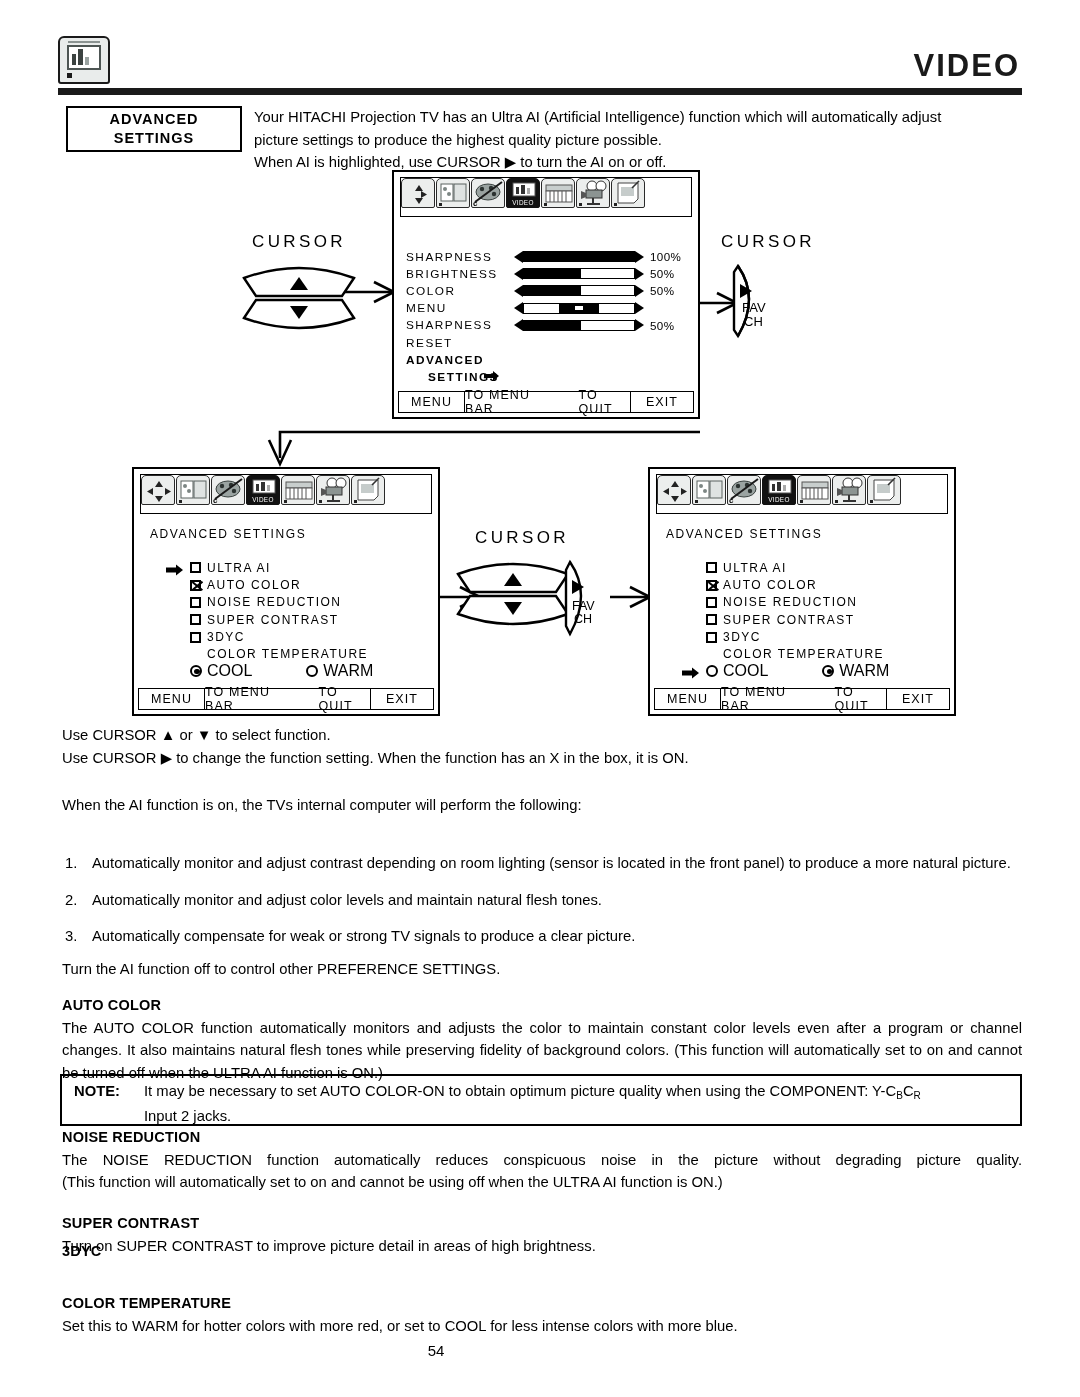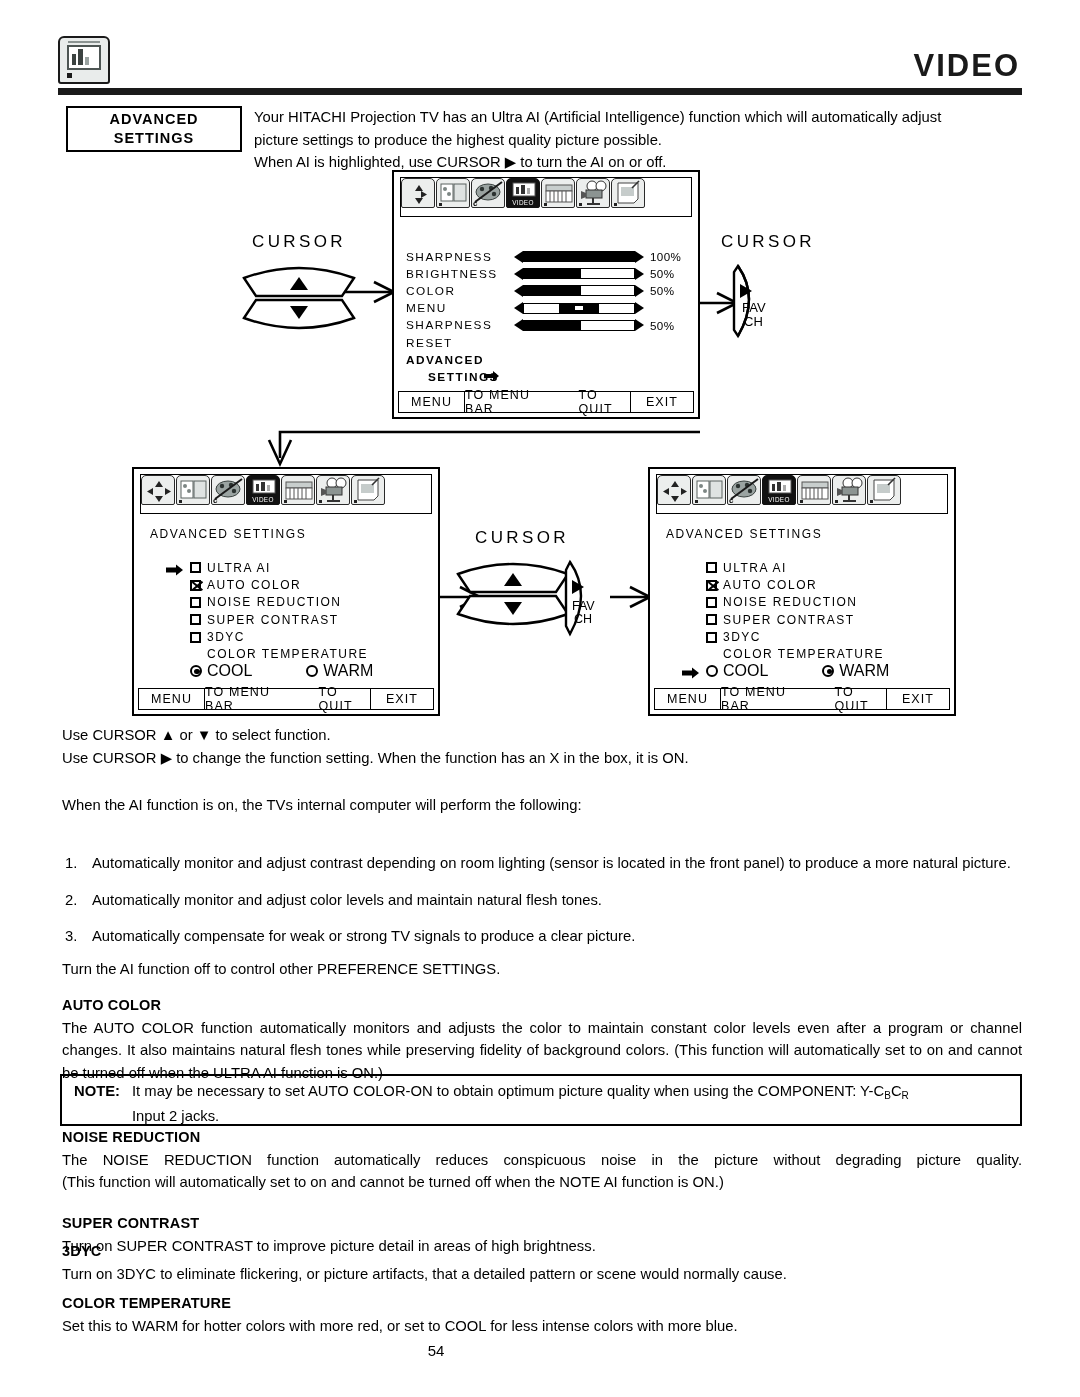--- a/index.html
+++ b/index.html
@@ -139,21 +139,21 @@
   .sect-head { font-weight: bold; font-size: 14.5px; letter-spacing: .2px; }
   .just { text-align: justify; }
   .numlist { position: absolute; font-size: 14.8px; line-height: 22.5px; }
   .numitem { display: flex; margin-bottom: 14px; }
   .numitem .n { width: 30px; flex: none; padding-left: 3px; }
   .numitem .t { flex: 1; }
   #note-box {
     position: absolute; left: 60px; top: 1074px; width: 962px; height: 52px;
     border: 2px solid #000; padding: 5px 10px 0 12px;
   }
-  #note-box .row { display: flex; font-size: 14.8px; line-height: 21px; }
+  #note-box .row { display: flex; font-size: 14.8px; line-height: 21px; gap: 12px; }
   #note-box .nlabel { font-weight: bold; width: 58px; flex: none; }
   sub { font-size: 10px; vertical-align: -3px; }
   #page-number {
     position: absolute; left: 0; top: 1342px; width: 872px;
     text-align: center; font-size: 15px;
   }
 </style>
 </head>
 <body>
 
@@ -683,31 +683,30 @@
   </div>
   <div class="row">
     <span class="nlabel"></span>
     <span>Input 2 jacks.</span>
   </div>
 </div>
 
 <div class="body-text" style="left:62px; top:1126px; width:960px;">
   <div class="sect-head">NOISE REDUCTION</div>
   <div class="just" style="text-align:justify;text-align-last:justify;">The NOISE REDUCTION function automatically reduces conspicuous noise in the picture without degrading picture quality.</div>
-  <div>(This function will automatically set to on and cannot be turned off when the NOTE AI function is ON.)</div>
+  <div>(This function will automatically set to on and cannot be using off when the ULTRA AI function is ON.)</div>
 </div>
 
 <div class="body-text" style="left:62px; top:1212px; width:960px;">
   <div class="sect-head">SUPER CONTRAST</div>
   <div>Turn on SUPER CONTRAST to improve picture detail in areas of high brightness.</div>
 </div>
 
 <div class="body-text" style="left:62px; top:1240px; width:960px;">
   <div class="sect-head">3DYC</div>
-  <div>Turn on 3DYC to eliminate flickering, or picture artifacts, that a detailed pattern or scene would normally cause.</div>
 </div>
 
 <div class="body-text" style="left:62px; top:1292px; width:960px;">
   <div class="sect-head">COLOR TEMPERATURE</div>
   <div>Set this to WARM for hotter colors with more red, or set to COOL for less intense colors with more blue.</div>
 </div>
 
 <div id="page-number">54</div>
 
 </body></html>

